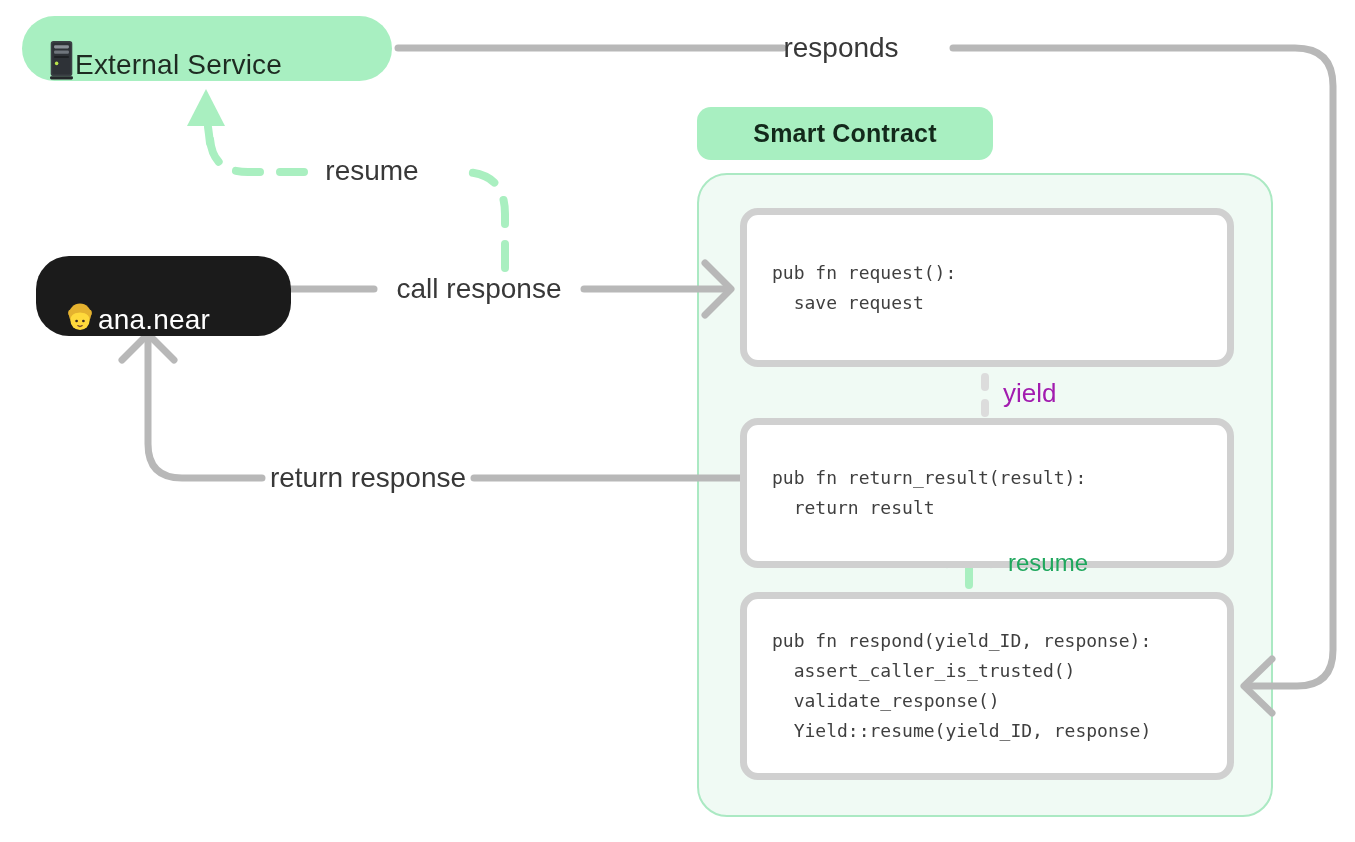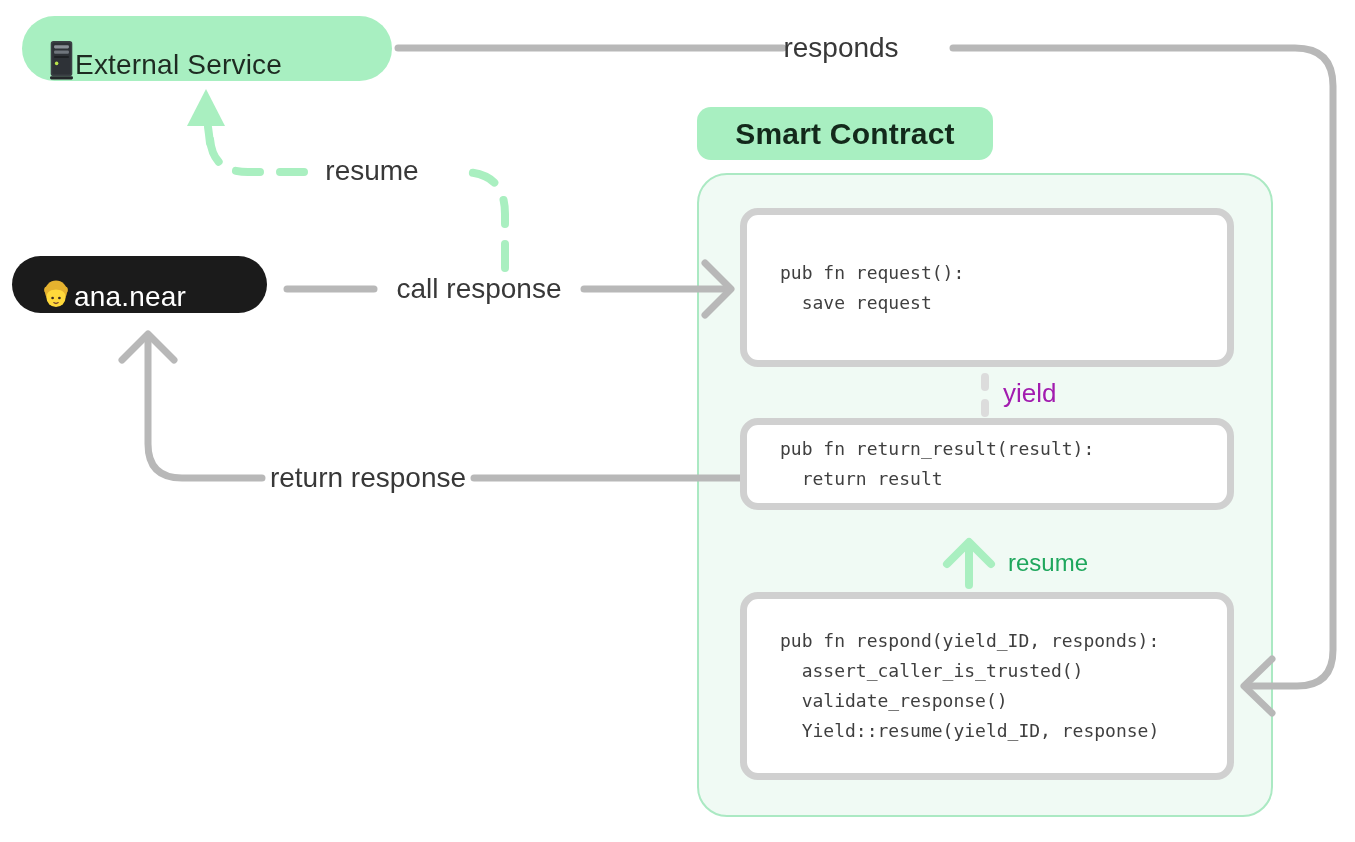--- a/index.html
+++ b/index.html
@@ -13,33 +13,33 @@
     position:absolute;display:flex;align-items:flex-end;
     border-radius:33px;padding:0 26px;box-sizing:border-box;z-index:10;
   }
   .pill-green{background:#A8EFC1;color:#1E2B22;}
   .pill-black{background:#1B1B1B;color:#ffffff;}
   .pill .label{font-size:28px;font-weight:500;letter-spacing:.2px;white-space:nowrap;}
 
   .title-badge{
     position:absolute;left:697px;top:107px;width:296px;height:53px;z-index:10;
     background:#A8EFC1;border-radius:14px;display:flex;align-items:center;justify-content:center;
-    font-size:30px;font-weight:600;color:#13291B;letter-spacing:.2px;
+    font-size:25px;font-weight:600;color:#13291B;letter-spacing:.2px;
   }
 
   .contract-container{
     position:absolute;left:697px;top:173px;width:576px;height:644px;box-sizing:border-box;
     background:#F0FAF4;border:2px solid #ABE9C3;border-radius:30px;z-index:1;
   }
 
   .code-box{
     position:absolute;left:740px;width:494px;box-sizing:border-box;z-index:10;
     background:#ffffff;border:7px solid #D0D0D0;border-radius:18px;
     display:flex;flex-direction:column;justify-content:center;
-    padding-left:33px;
+    padding-left:25px;
   }
   .code-line{
     font-family:"DejaVu Sans Mono",monospace;font-size:18px;line-height:30px;
     color:#3F3F3F;white-space:pre;
   }
 
   .edge-label{
     position:absolute;z-index:12;white-space:nowrap;
     font-size:28px;color:#383838;
   }
@@ -99,21 +99,21 @@
         <rect x="4.5" y="4" width="11" height="2.4" rx="0.8" fill="#8A9097"></rect>
         <rect x="4.5" y="8" width="11" height="2.4" rx="0.8" fill="#6F757C"></rect>
         <rect x="4.5" y="12" width="11" height="1.6" rx="0.6" fill="#1E2124"></rect>
         <circle cx="6.4" cy="17.5" r="1.3" fill="#B9E34B"></circle>
         <rect x="1.5" y="27" width="17" height="2.4" rx="1" fill="#24272A"></rect>
       </svg>
     </span>
     <span class="label">External Service</span>
   </div>
 
-  <div class="pill pill-black" style="left:12px;top:256px;width:255px;height:57px;">
+  <div class="pill pill-black" style="left:36px;top:256px;width:255px;height:80px;">
     <span class="icon">
       <svg width="36" height="36" viewBox="0 0 36 36">
         <circle cx="18" cy="14.5" r="11" fill="#E5B22F"></circle>
         <circle cx="9.5" cy="13" r="3.4" fill="#E5B22F"></circle>
         <circle cx="26.5" cy="13" r="3.4" fill="#E5B22F"></circle>
         <circle cx="18" cy="20.5" r="9.6" fill="#FFD93B"></circle>
         <path d="M8.6 16 a9.6 9.6 0 0 1 18.8 0 q-4.6 -3.4 -9.4 -3.4 q-4.8 0 -9.4 3.4 Z" fill="#E5B22F"></path>
         <circle cx="14.6" cy="21" r="1.35" fill="#3B2B22"></circle>
         <circle cx="21.4" cy="21" r="1.35" fill="#3B2B22"></circle>
         <path d="M15.8 25.6 q2.2 1.8 4.4 0" stroke="#7A4A32" stroke-width="1.3" fill="none" stroke-linecap="round"></path>
@@ -124,27 +124,27 @@
 
   <div class="title-badge">Smart Contract</div>
 
   <div class="contract-container"></div>
 
   <div class="code-box" style="top:208px;height:159px;">
     <div class="code-line">pub fn request():</div>
     <div class="code-line">  save request</div>
   </div>
 
-  <div class="code-box" style="top:418px;height:92px;">
+  <div class="code-box" style="top:418px;height:150px;">
     <div class="code-line">pub fn return_result(result):</div>
     <div class="code-line">  return result</div>
   </div>
 
   <div class="code-box" style="top:592px;height:188px;">
-    <div class="code-line">pub fn respond(yield_ID, responds):</div>
+    <div class="code-line">pub fn respond(yield_ID, response):</div>
     <div class="code-line">  assert_caller_is_trusted()</div>
     <div class="code-line">  validate_response()</div>
     <div class="code-line">  Yield::resume(yield_ID, response)</div>
   </div>
 
   <div class="edge-label centered" style="left:824px;top:48px;margin-left:17px;">responds</div>
 
   <div class="edge-label centered" style="left:372px;top:171px;">resume</div>
 
   <div class="edge-label centered" style="left:479px;top:289px;">call response</div>

